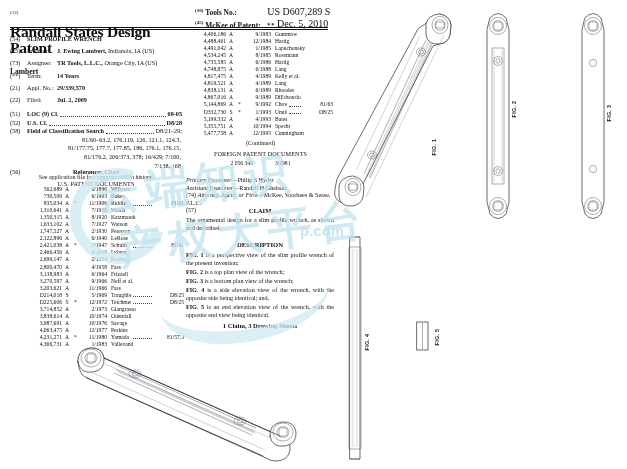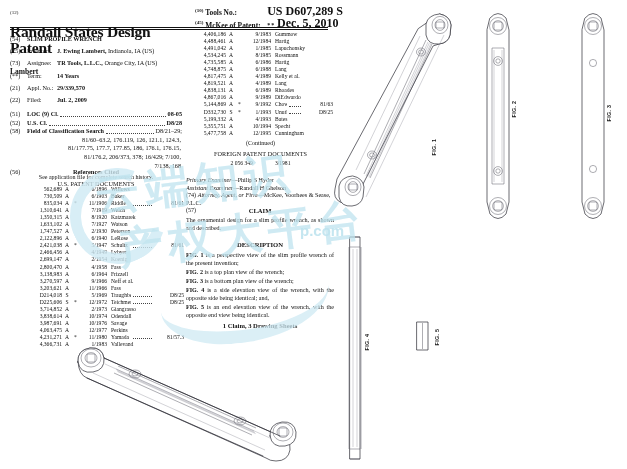--- a/index.html
+++ b/index.html
@@ -47,21 +47,21 @@
   .title-main{
     font-family:"Liberation Serif", serif;
     font-weight:700;font-size:15.5px;letter-spacing:-.2px;line-height:16px;
     display:inline-block;
   }
   .title-sub{font-weight:700;font-size:7.5px;margin-top:10px;}
   .hr-rule{position:absolute;left:10px;top:27px;width:318px;height:0;border-top:1px solid #111;}
   .hr-rule2{position:absolute;left:10px;top:28.6px;width:318px;height:0;border-top:.5px solid #111;}
   .pn-row{font-size:7.4px;font-weight:700;line-height:10px;white-space:nowrap;}
   .pn-lbl{display:inline-block;width:62px;}
-  .pn-val{font-weight:700;font-size:12px;}
+  .pn-val{font-weight:400;font-size:10px;}
   .pn-star{font-size:6px;letter-spacing:1px;}
 
   
   .bib{position:absolute;left:10px;top:35px;width:172px;font-size:6.2px;line-height:8.6px;}
   .bib-row{display:flex;margin-bottom:3.6px;}
   .bib-code{width:17px;flex:none;}
   .bib-lbl{width:30px;flex:none;font-weight:700;}
   .bib-body{flex:1;}
   .b{font-weight:700;}
 

